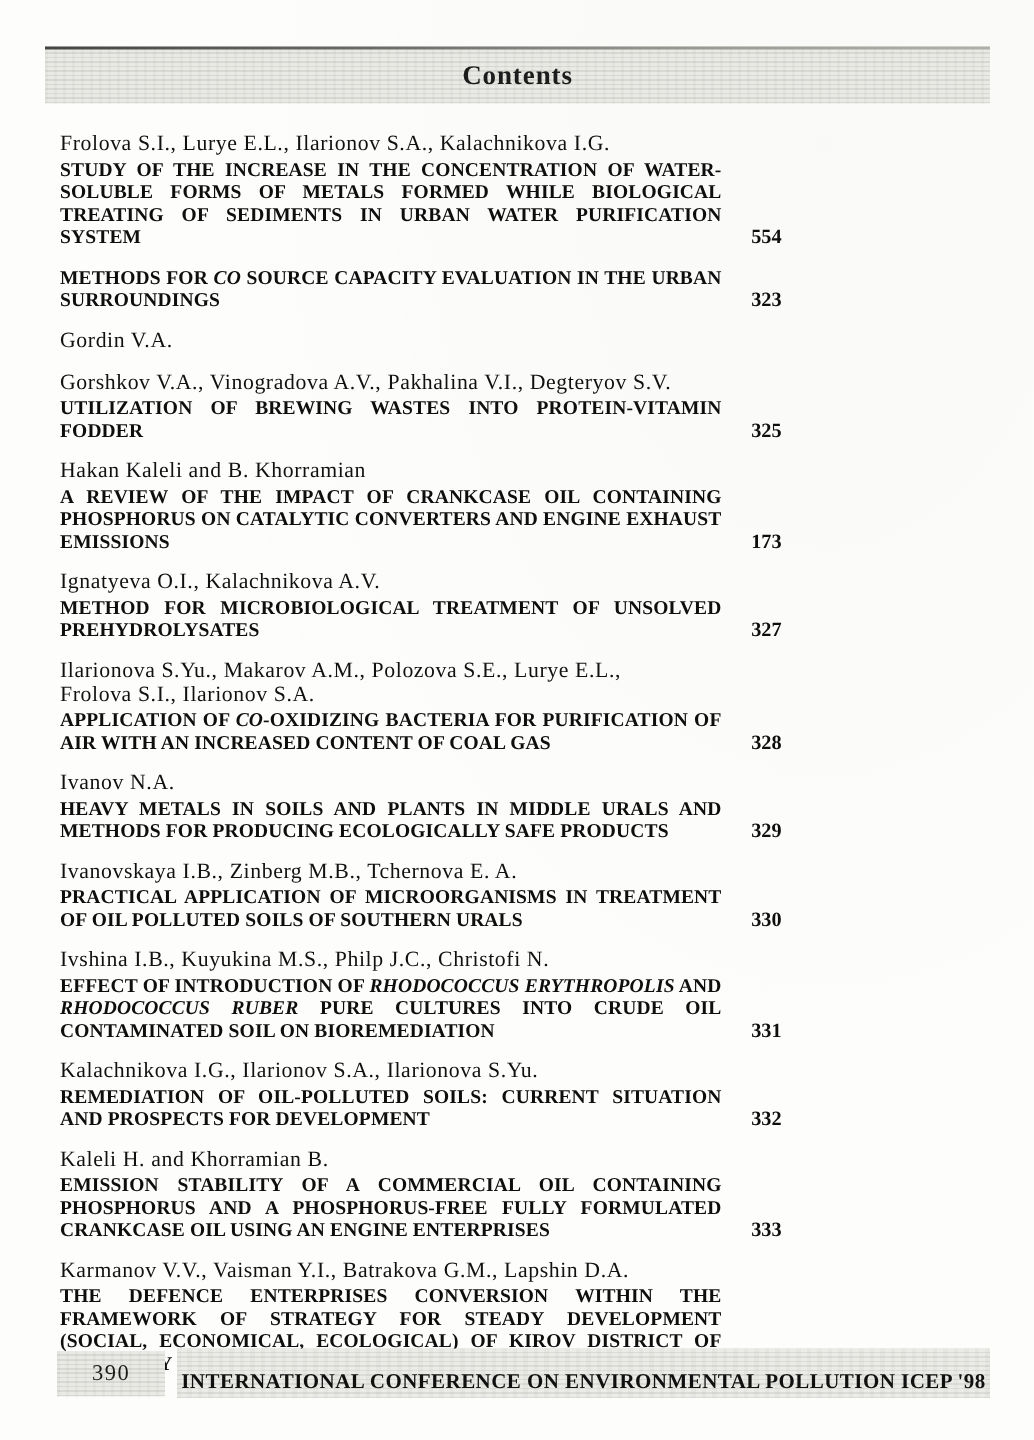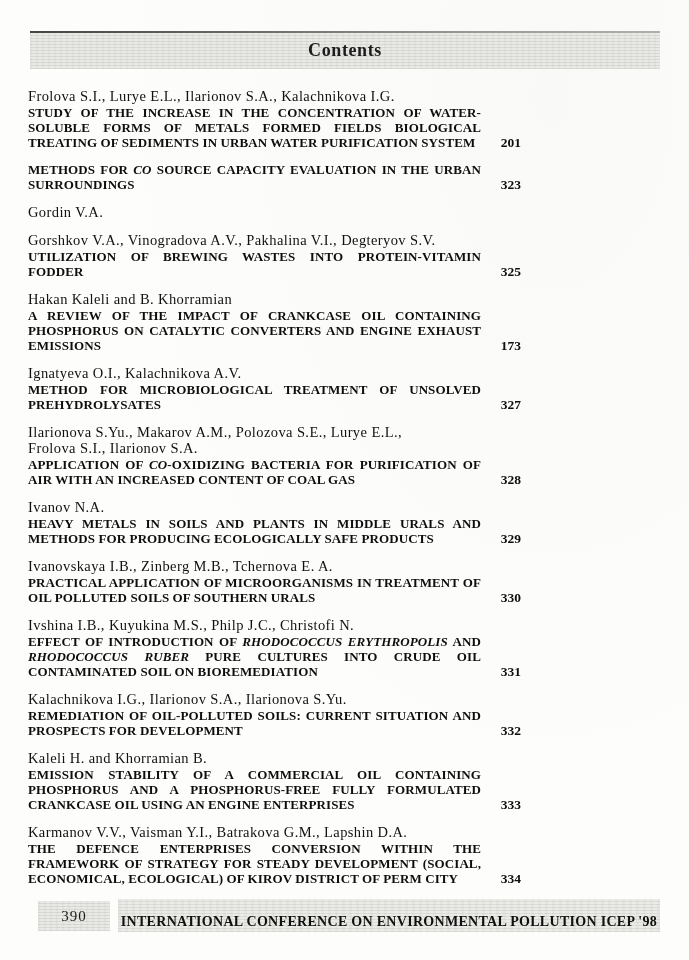--- a/index.html
+++ b/index.html
@@ -33,21 +33,21 @@
     content:""; position:absolute; left:0; top:0; width:100%; height:2px;
     background:linear-gradient(90deg,#454543 0%, #6b6b68 35%, #9a9a95 70%, #b0b0aa 100%);
   }
   .banner-title {
     font-size:18px; font-weight:bold; letter-spacing:0.6px; color:#1c1c1c;
   }
 
   
   .entries {
     position:absolute; left:0; top:88px;
-    width:570px; padding:0 49px 0 28px;
+    width:570px; padding:0 49px 0 40px;
   }
   .entry { margin-bottom:12px; }
   .authors {
     font-size:14.5px; letter-spacing:0.4px; line-height:16px;
     color:#111; white-space:pre-line; margin-bottom:1px;
   }
   .title-row {
     display:flex; align-items:flex-end;
   }
   .title {
@@ -92,22 +92,22 @@
 <div class="page">
 
   <div class="banner">
     <span class="banner-title">Contents</span>
   </div>
 
   <main class="entries" id="entries">
     <section class="entry">
       <div class="authors">Frolova S.I., Lurye E.L., Ilarionov S.A., Kalachnikova I.G.</div>
       <div class="title-row">
-        <div class="title"><span>STUDY OF THE INCREASE IN THE CONCENTRATION OF WATER-SOLUBLE FORMS OF METALS FORMED FIELDS BIOLOGICAL TREATING OF SEDIMENTS IN URBAN WATER PURIFICATION SYSTEM</span></div>
-        <div class="page-num">201</div>
+        <div class="title"><span>STUDY OF THE INCREASE IN THE CONCENTRATION OF WATER-SOLUBLE FORMS OF METALS FORMED WHILE BIOLOGICAL TREATING OF SEDIMENTS IN URBAN WATER PURIFICATION SYSTEM</span></div>
+        <div class="page-num">554</div>
       </div>
     </section>
 
     <section class="entry">
       <div class="title-row">
         <div class="title"><span>METHODS FOR </span><i>CO</i><span> SOURCE CAPACITY EVALUATION IN THE URBAN SURROUNDINGS</span></div>
         <div class="page-num">323</div>
       </div>
     </section>
 

